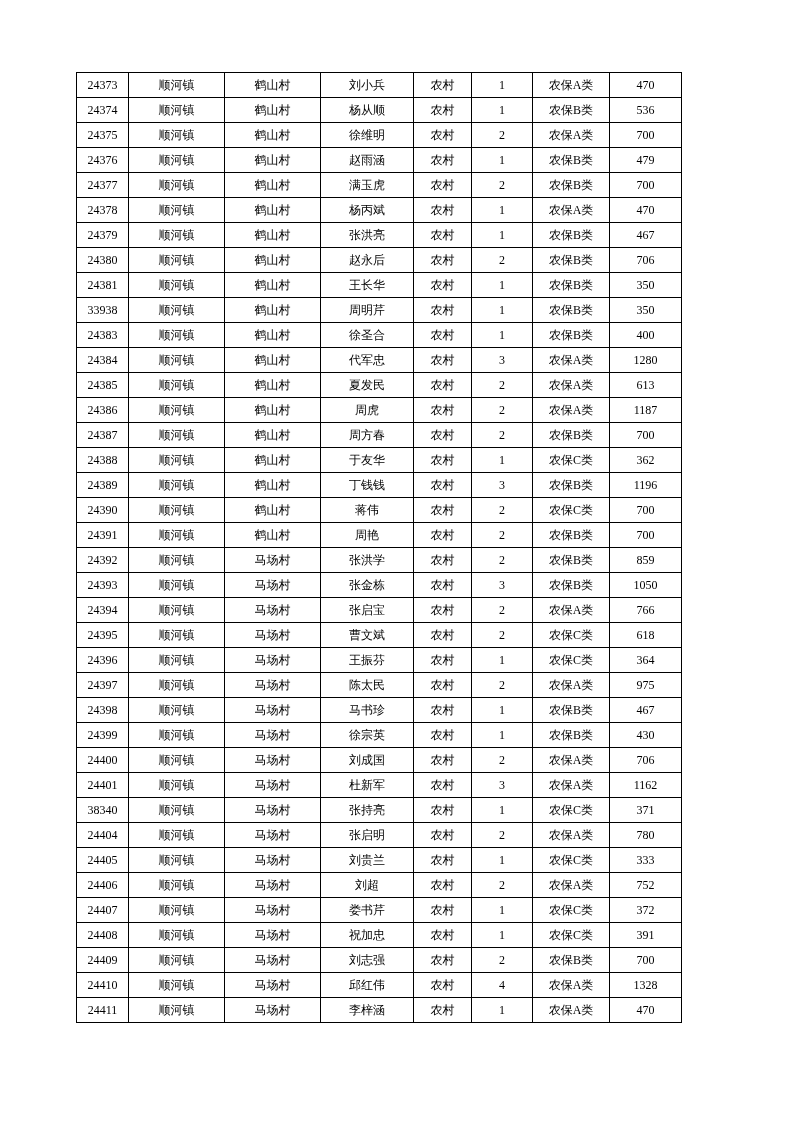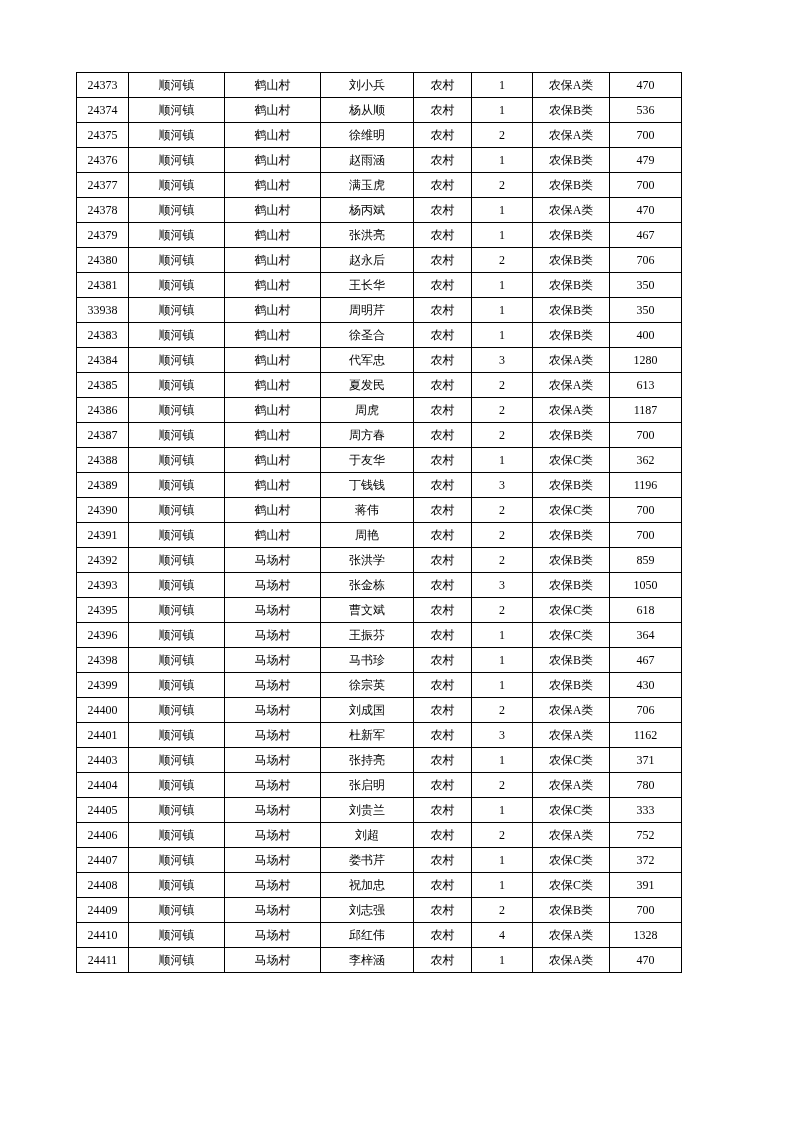--- a/index.html
+++ b/index.html
@@ -264,40 +264,60 @@
           <td>24393</td>
           <td>顺河镇</td>
           <td>马场村</td>
           <td>张金栋</td>
           <td>农村</td>
           <td>3</td>
           <td>农保B类</td>
           <td>1050</td>
         </tr>
         <tr>
+          <td>24394</td>
+          <td>顺河镇</td>
+          <td>马场村</td>
+          <td>张启宝</td>
+          <td>农村</td>
+          <td>2</td>
+          <td>农保A类</td>
+          <td>766</td>
+        </tr>
+        <tr>
           <td>24395</td>
           <td>顺河镇</td>
           <td>马场村</td>
           <td>曹文斌</td>
           <td>农村</td>
           <td>2</td>
           <td>农保C类</td>
           <td>618</td>
         </tr>
         <tr>
           <td>24396</td>
           <td>顺河镇</td>
           <td>马场村</td>
           <td>王振芬</td>
           <td>农村</td>
           <td>1</td>
           <td>农保C类</td>
           <td>364</td>
         </tr>
         <tr>
+          <td>24397</td>
+          <td>顺河镇</td>
+          <td>马场村</td>
+          <td>陈太民</td>
+          <td>农村</td>
+          <td>2</td>
+          <td>农保A类</td>
+          <td>975</td>
+        </tr>
+        <tr>
           <td>24398</td>
           <td>顺河镇</td>
           <td>马场村</td>
           <td>马书珍</td>
           <td>农村</td>
           <td>1</td>
           <td>农保B类</td>
           <td>467</td>
         </tr>
         <tr>
@@ -324,21 +344,21 @@
           <td>24401</td>
           <td>顺河镇</td>
           <td>马场村</td>
           <td>杜新军</td>
           <td>农村</td>
           <td>3</td>
           <td>农保A类</td>
           <td>1162</td>
         </tr>
         <tr>
-          <td>24403</td>
+          <td>38340</td>
           <td>顺河镇</td>
           <td>马场村</td>
           <td>张持亮</td>
           <td>农村</td>
           <td>1</td>
           <td>农保C类</td>
           <td>371</td>
         </tr>
         <tr>
           <td>24404</td>

